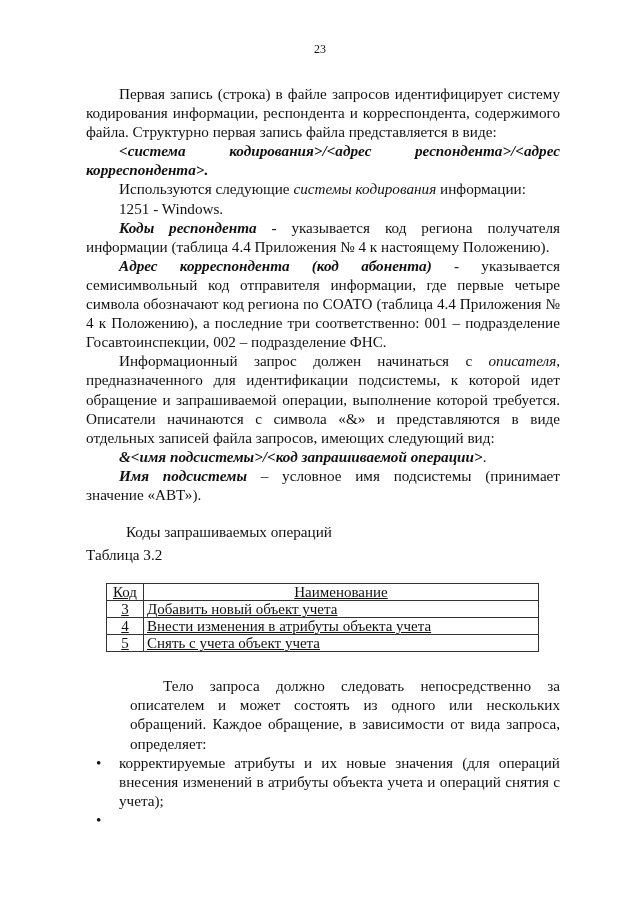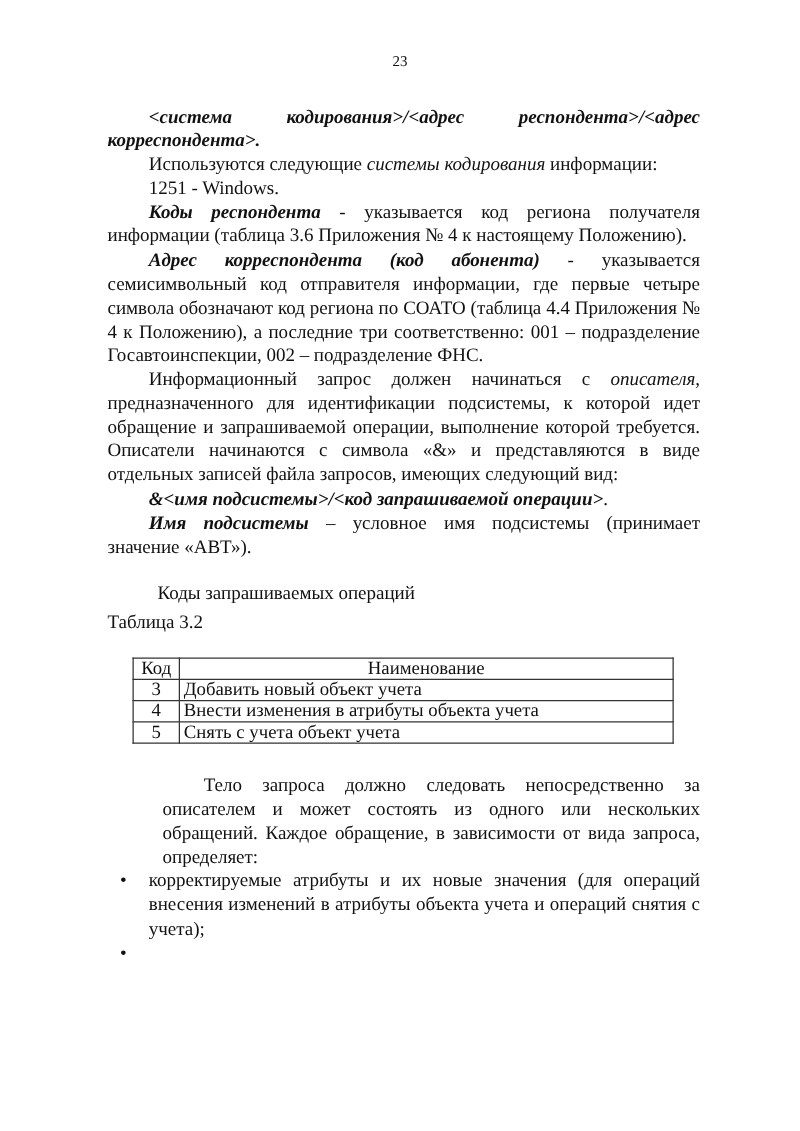--- a/index.html
+++ b/index.html
@@ -6,40 +6,41 @@
   body { width: 640px; height: 905px; position: relative; overflow: hidden;
          font-family: "Liberation Serif", "DejaVu Serif", serif; color: #111; }
   .page-num { position: absolute; top: 42px; left: 0; width: 640px; text-align: center; font-size: 12px; }
   .content { position: absolute; left: 86px; top: 84px; width: 474px; font-size: 15.2px; line-height: 19.1px; }
   p { margin: 0; text-align: justify; text-align-last: left; }
   .ind { text-indent: 33px; }
   .bi { font-weight: bold; font-style: italic; }
   .i { font-style: italic; }
   .caption { text-align: center; margin-top: 18px; padding-left: 40px; }
   .tabnum { text-align: right; margin-top: 4px; margin-right: -2px; }
-  table { border-collapse: collapse; margin-left: 20px; margin-top: 19px; width: 433px; font-size: 15px; line-height: 16px; }
+  table { border-collapse: collapse; margin-left: 20px; margin-top: 19px; width: 433px; font-size: 15px; line-height: 16px; text-decoration: underline; }
   td, th { border: 1px solid #333; padding: 0 3px; font-weight: normal; }
   td.code, th.code { width: 30px; text-align: center; }
   th.name { text-align: center; }
   .body-after { margin-top: 24px; margin-left: 44px; }
   ul { margin: 0; padding: 0; list-style: none; }
   li { position: relative; padding-left: 33px; text-align: justify; }
   li .bullet { position: absolute; left: 10px; top: 0; }
   .struct { padding-left: 75px; }
 </style>
 </head>
 <body>
 
 <div class="page-num">23</div>
 
 <div class="content">
+  <p class="ind">Первая запись (строка) в файле запросов идентифицирует систему кодирования информации, респондента и корреспондента, содержимого файла. Структурно первая запись файла представляется в виде:</p>
   <p class="ind bi">&lt;система кодирования&gt;/&lt;адрес респондента&gt;/&lt;адрес корреспондента&gt;.</p>
   <p class="ind"><span>Используются следующие </span><span class="i">системы кодирования</span><span> информации:</span></p>
   <p class="ind">1251 - Windows.</p>
-  <p class="ind"><span class="bi">Коды респондента</span><span> - указывается код региона получателя информации (таблица 3.6 Приложения № 4 к настоящему Положению).</span></p>
+  <p class="ind"><span class="bi">Коды респондента</span><span> - указывается код региона получателя информации (таблица 4.4 Приложения № 4 к настоящему Положению).</span></p>
   <p class="ind"><span class="bi">Адрес корреспондента (код абонента)</span><span> - указывается семисимвольный код отправителя информации, где первые четыре символа обозначают код региона по СОАТО (таблица 4.4 Приложения № 4 к Положению), а последние три соответственно: 001 – подразделение Госавтоинспекции, 002 – подразделение ФНС.</span></p>
   <p class="ind"><span>Информационный запрос должен начинаться с </span><span class="i">описателя</span><span>, предназначенного для идентификации подсистемы, к которой идет обращение и запрашиваемой операции, выполнение которой требуется. Описатели начинаются с символа «&amp;» и представляются в виде отдельных записей файла запросов, имеющих следующий вид:</span></p>
   <p class="ind"><span class="bi">&amp;&lt;имя подсистемы&gt;/&lt;код запрашиваемой операции&gt;</span><span>.</span></p>
   <p class="ind"><span class="bi">Имя подсистемы</span><span> – условное имя подсистемы (принимает значение «АВТ»).</span></p>
 
   <p class="caption">Коды запрашиваемых операций</p>
   <p class="tabnum">Таблица 3.2</p>
 
   <table>
     <tbody>

